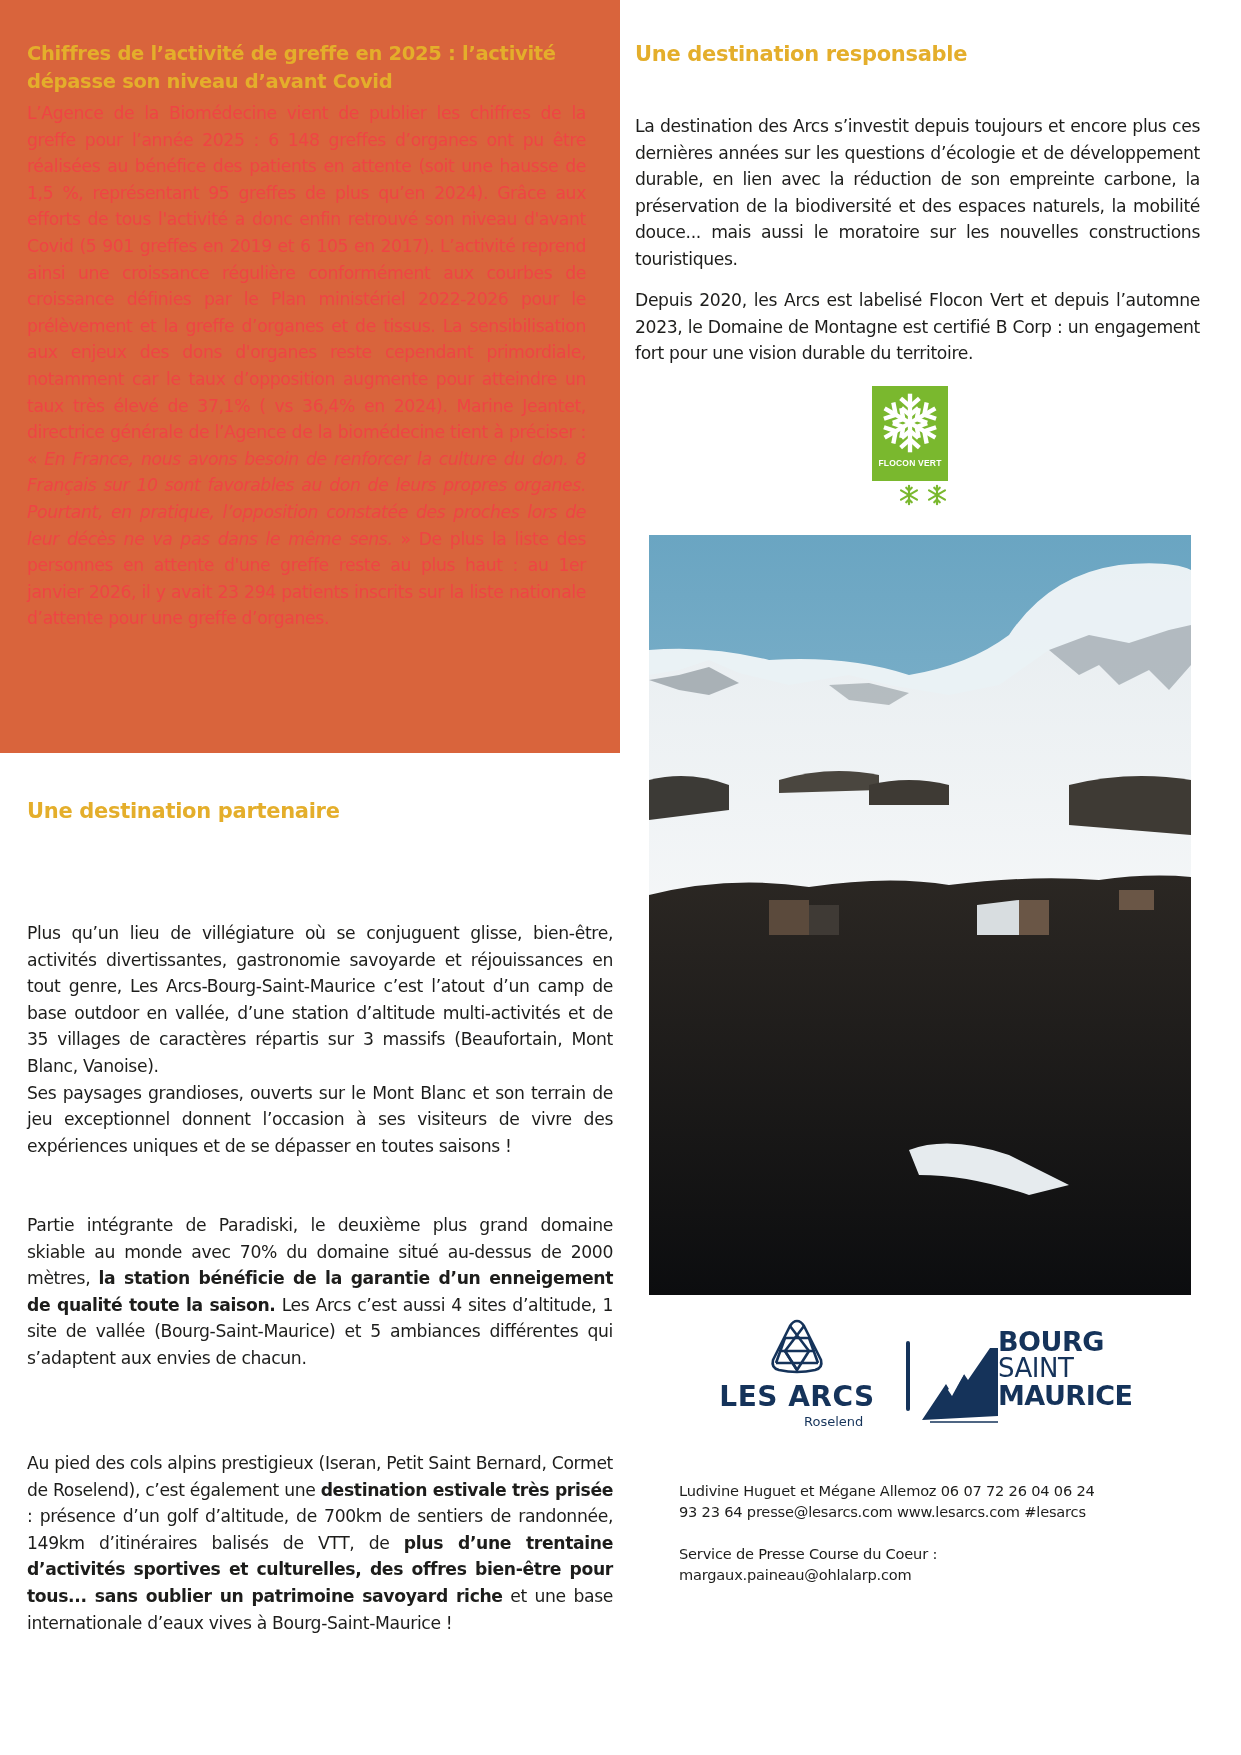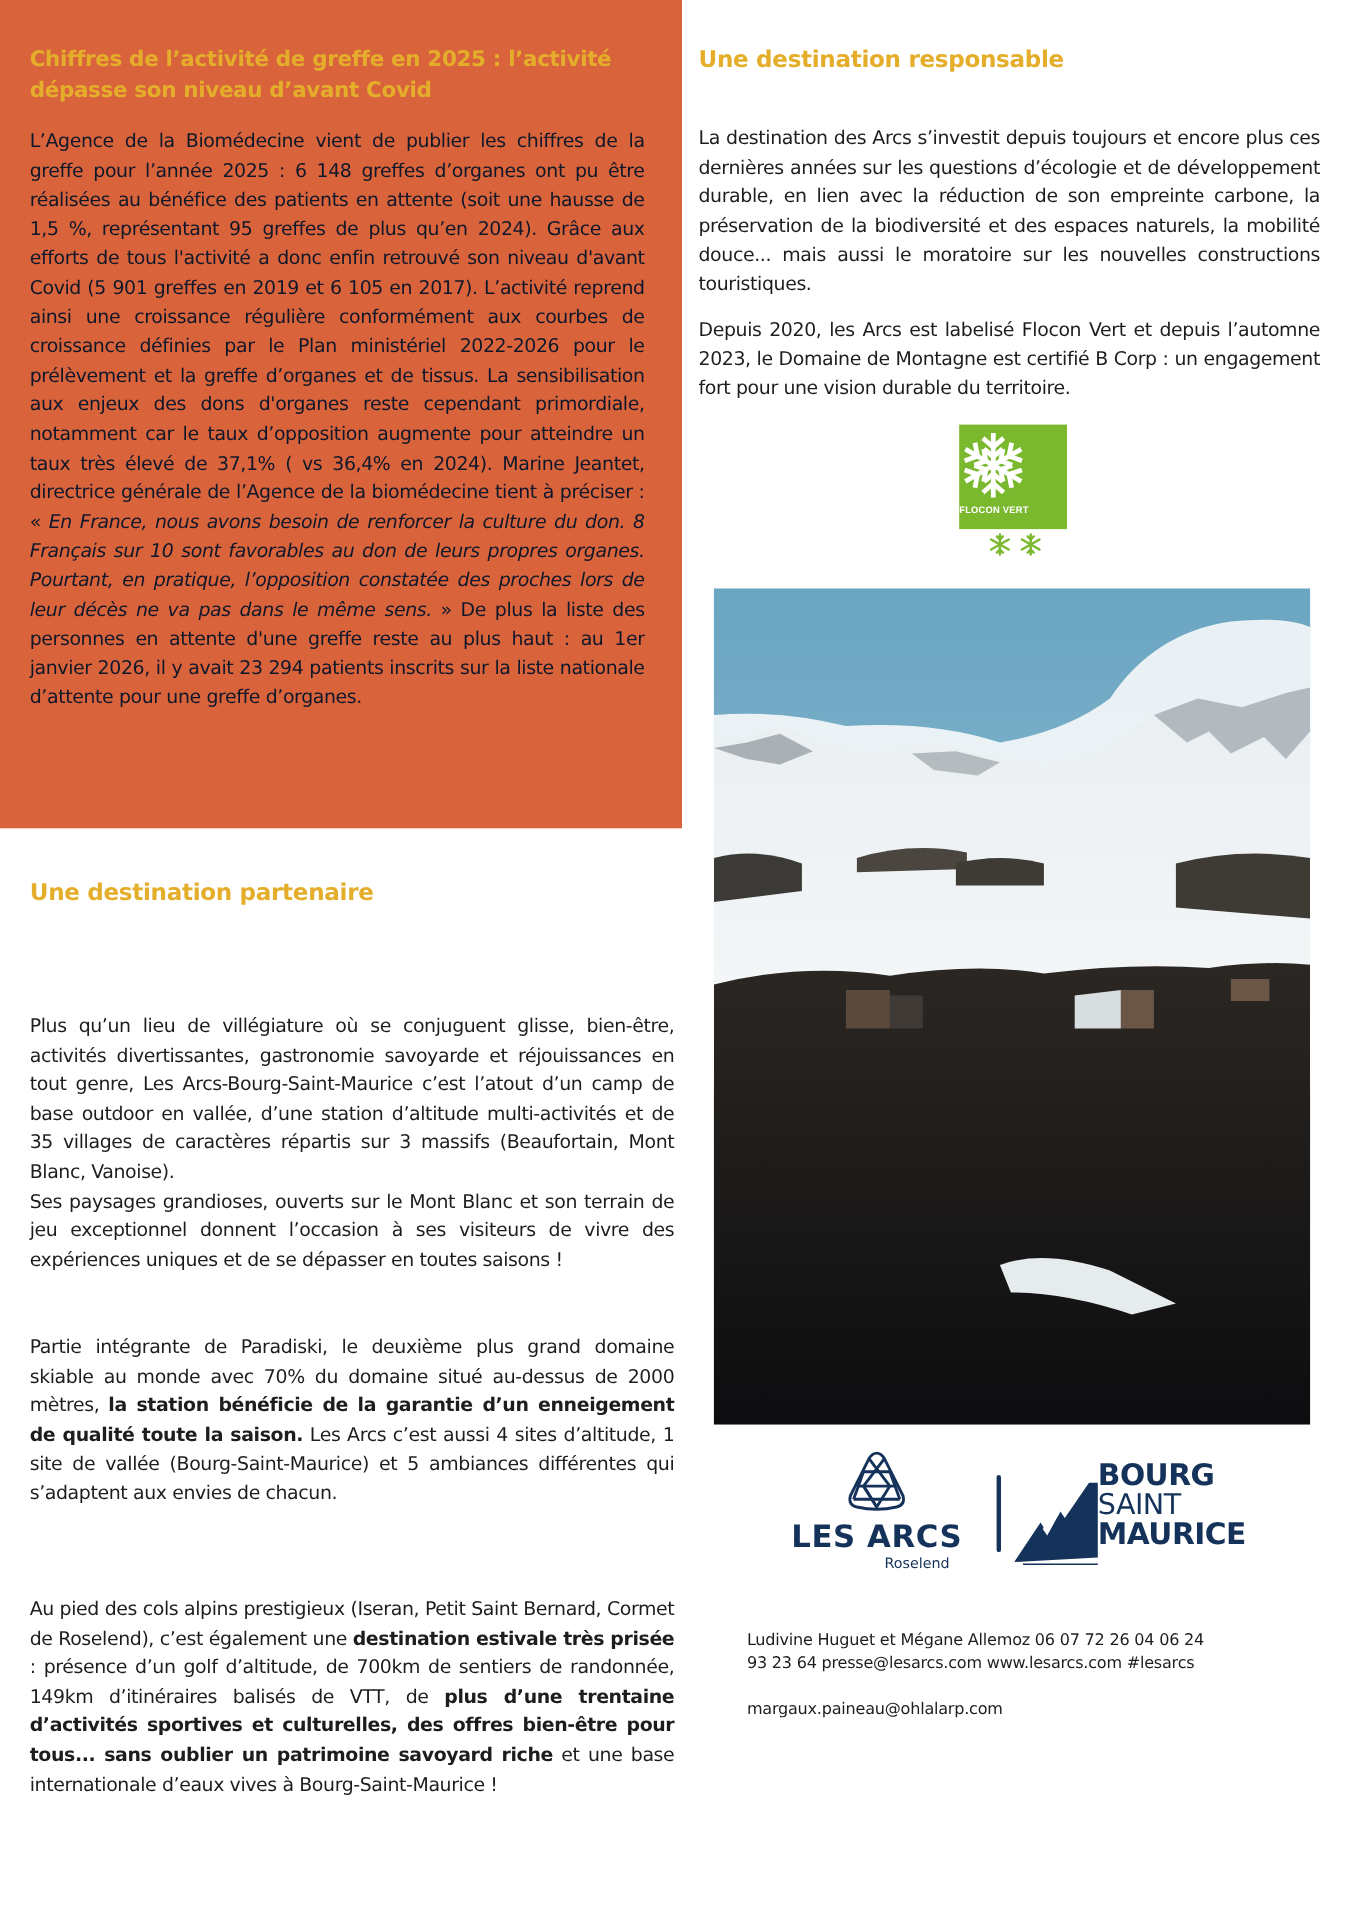--- a/index.html
+++ b/index.html
@@ -16,34 +16,34 @@
   }
   .body-text {
     font-size: 17.2px; line-height: 26.6px; text-align: justify;
     font-family: "DejaVu Sans", sans-serif; letter-spacing: -0.35px;
     word-spacing: 0px;
   }
   .body-text b { font-weight: bold; }
   .body-text i { font-style: italic; }
 
   #h1 { position: absolute; left: 27px; top: 40px; width: 560px; }
-  #p1 { position: absolute; left: 27px; top: 116px; width: 559px; color: #0f172a; }
+  #p1 { position: absolute; left: 27px; top: 100px; width: 559px; color: #ef4444; }
 
   #h2 { position: absolute; left: 635px; top: 40px; width: 560px; font-size: 21px; }
   #p2 { position: absolute; left: 635px; top: 113px; width: 565px; }
   #p3 { position: absolute; left: 635px; top: 287px; width: 565px; }
 
   #h3 { position: absolute; left: 27px; top: 795px; width: 580px; font-size: 21px; line-height: 32px; }
   #p4 { position: absolute; left: 27px; top: 920px; width: 586px; }
   #p5 { position: absolute; left: 27px; top: 1212px; width: 586px; }
   #p6 { position: absolute; left: 27px; top: 1450px; width: 586px; }
 
   .flocon {
-    position: absolute; left: 872px; top: 386px; width: 98px; height: 95px;
-    background: #7ab82e; display: flex; flex-direction: column; 
+    position: absolute; left: 872px; top: 386px; width: 76px; height: 95px;
+    background: #7ab82e; display: flex; flex-direction: column; align-items: center;
   }
   .flocon-label {
     color: #fff; font-size: 8.5px; font-weight: bold; margin-top: 4px;
     font-family: "Liberation Sans", sans-serif; letter-spacing: 0.2px;
   }
   .flocon-stars {
     position: absolute; left: 893px; top: 484px; width: 60px; height: 24px;
     display: flex; gap: 6px; justify-content: center;
   }
 
@@ -202,14 +202,15 @@
   </svg>
   <div class="logo-bsm-line" style="top:8px;font-size:27px;font-weight:bold;text-align:right;">BOURG</div>
   <div class="logo-bsm-line" style="top:35px;font-size:26px;font-weight:normal;">SAINT</div>
   <div class="logo-bsm-line" style="top:62px;font-size:27px;font-weight:bold;">MAURICE</div>
 </div>
 
 <div class="contact">
   <div>Ludivine Huguet et Mégane Allemoz 06 07 72 26 04 06 24</div>
   <div>93 23 64 presse@lesarcs.com www.lesarcs.com #lesarcs</div>
   <div class="gap"></div>
+  <div>Service de Presse Course du Coeur :</div>
   <div>margaux.paineau@ohlalarp.com</div>
 </div>
 
 </body></html>

